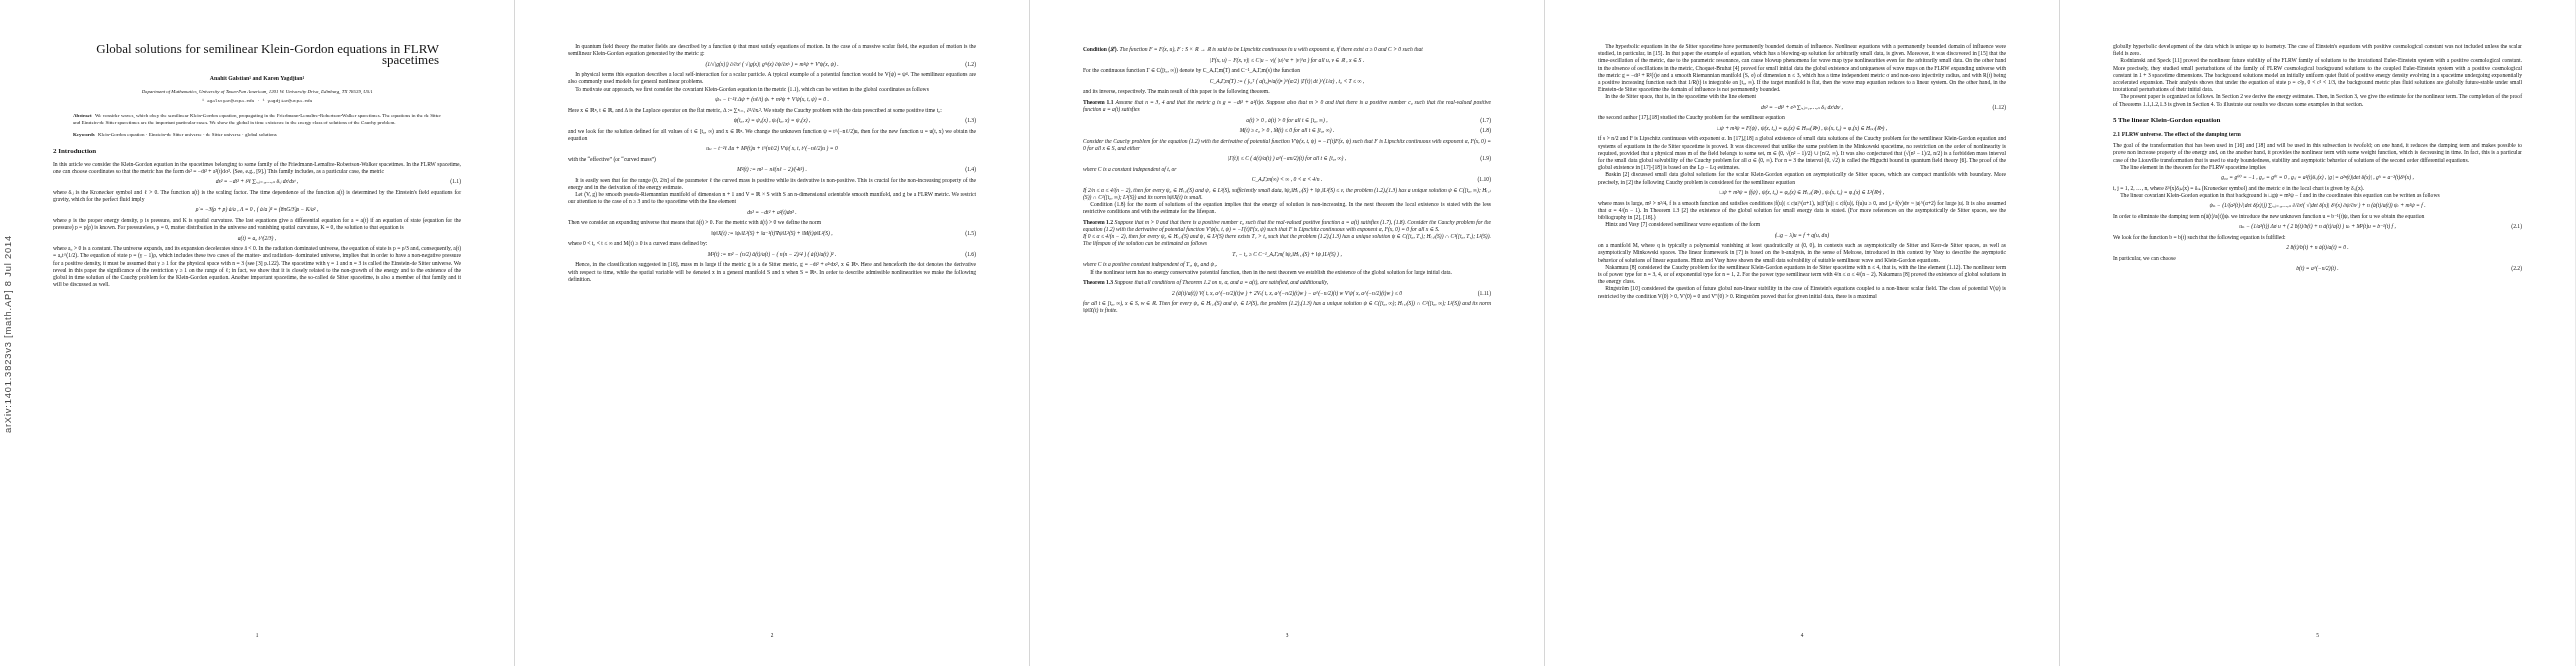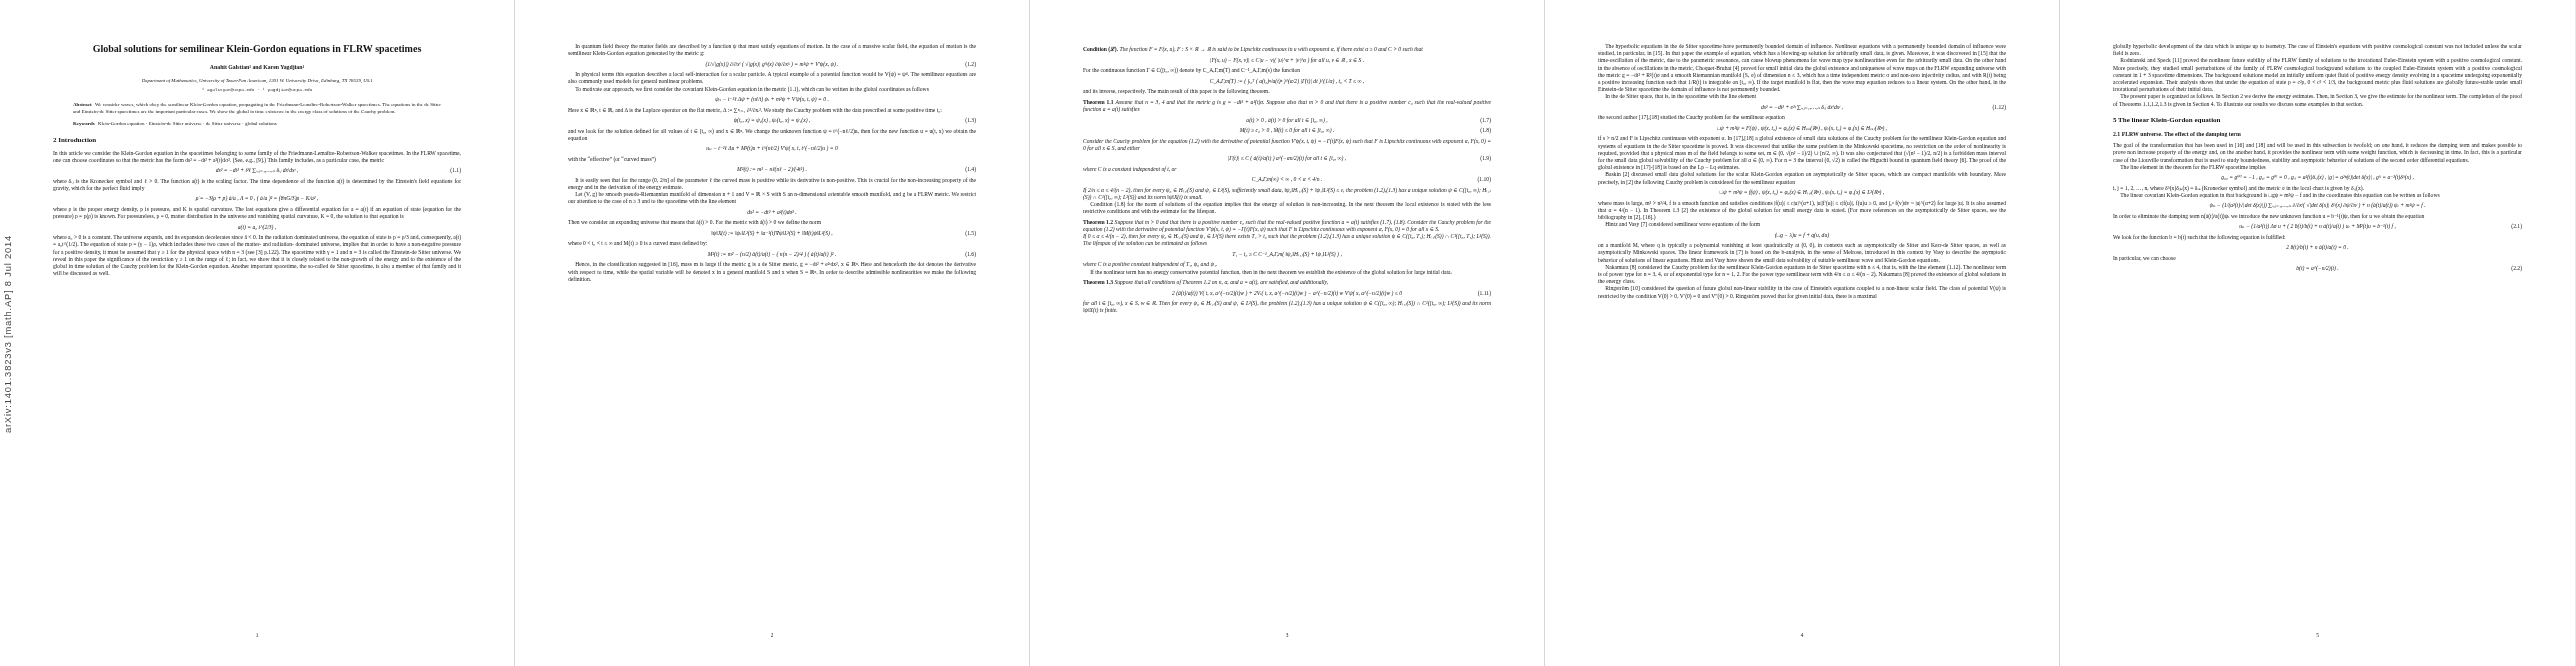--- a/index.html
+++ b/index.html
@@ -32,24 +32,24 @@
     writing-mode:vertical-rl;
     transform:translateY(-50%) rotate(180deg);
     font-family:"Liberation Sans","DejaVu Sans",sans-serif;
     font-size:9.4px;
     letter-spacing:0.8px;
     color:#454545;
     white-space:nowrap;
   }
 
   .paper-title {
-    font-size:10px;
+    font-size:13px;
     line-height:11px;
-    font-weight:bold;
-    text-align:center;
+    font-weight:normal;
+    text-align:right;
     margin:0 22px 10px 22px;
   }
   .paper-authors {
     text-align:center;
     font-weight:bold;
     font-size:5.8px;
     margin-bottom:6.7px;
   }
   .paper-affiliation {
     text-align:center;

